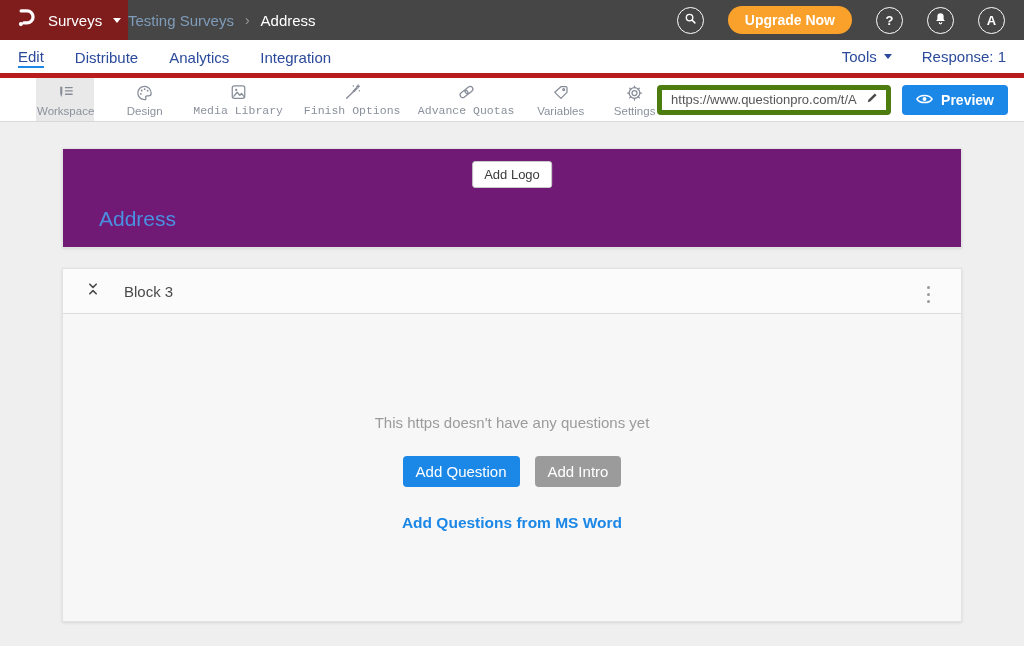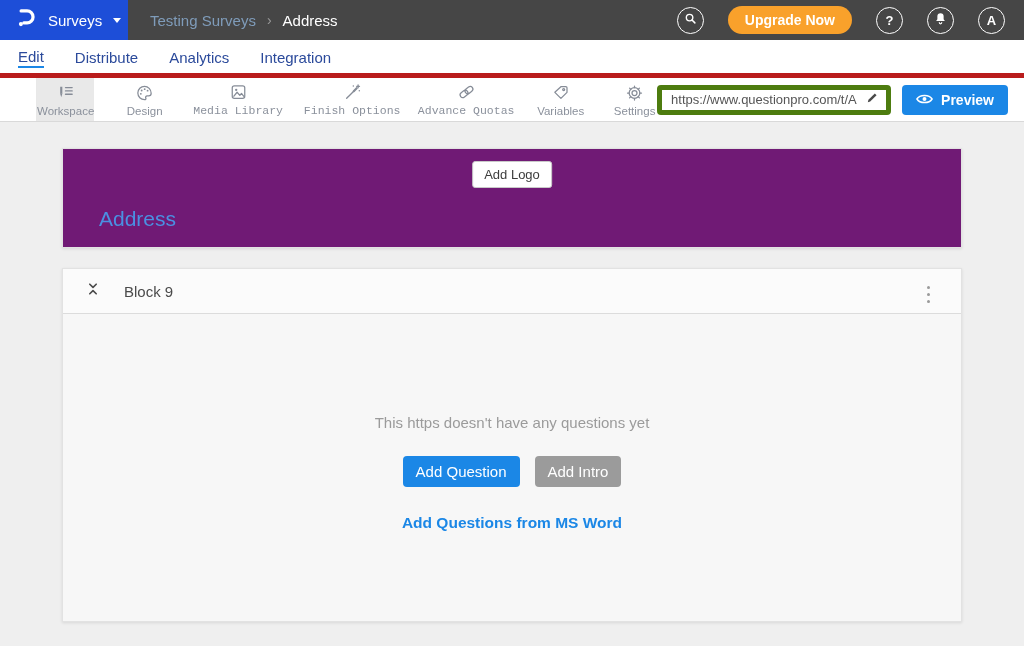--- a/index.html
+++ b/index.html
@@ -7,29 +7,29 @@
   body {
     font-family: "Liberation Sans", sans-serif;
     background: #efefef;
     overflow: hidden;
     -webkit-font-smoothing: antialiased;
   }
 
   
   .topbar { height:40px; background:#464646; display:flex; align-items:center; }
   .logo-area {
-    width:128px; height:40px; background:#1d4ed8; color:#fff;
+    width:128px; height:40px; background:#7f1d1d; color:#fff;
     display:flex; align-items:center; padding-left:13px; gap:9px; cursor:pointer;
   }
   .logo-area .product { font-size:15px; }
   .caret-down {
     width:0; height:0; border-left:4.5px solid transparent; border-right:4.5px solid transparent;
     border-top:5px solid #fff; margin-left:2px; display:inline-block;
   }
-  .breadcrumb { margin-left:22px; font-size:15px; display:flex; align-items:center; gap:11px; }
+  .breadcrumb { font-size:15px; display:flex; align-items:center; gap:11px; }
   .crumb-parent { color:#7f9cba; cursor:pointer; }
   .crumb-sep { color:#9a9a9a; font-size:14px; }
   .crumb-current { color:#ffffff; }
   .topbar-right { margin-left:auto; display:flex; align-items:center; gap:24px; padding-right:19px; }
   .circle-btn {
     width:27px; height:27px; border:1.6px solid #fff; border-radius:50%;
     display:flex; align-items:center; justify-content:center;
     color:#fff; font-size:13px; font-weight:bold; cursor:pointer; background:transparent;
   }
   .upgrade-btn {
@@ -162,20 +162,27 @@
     </button>
     <button class="circle-btn">A</button>
   </div>
 </header>
 
 <nav class="tabbar">
   <span class="tab active">Edit</span>
   <span class="tab">Distribute</span>
   <span class="tab">Analytics</span>
   <span class="tab">Integration</span>
+  <div class="tabbar-right">
+    <span class="tools-menu">
+      <span>Tools</span>
+      <span class="caret-down"></span>
+    </span>
+    <span class="response-counter">Response: 1</span>
+  </div>
 </nav>
 
 <div class="toolbar">
 
   <div class="tool-tile active">
     <span>
       <svg width="21" height="20" viewBox="0 0 24 24" fill="none" stroke="#868c97" stroke-width="1.6" stroke-linecap="round">
         <rect x="5.6" y="4.5" width="2.6" height="8.5" fill="#868c97" stroke="none"></rect>
         <path d="M5.6 13 h2.6 l-1.3 4 z" fill="#868c97" stroke="none"></path>
         <path d="M12 5.5 h8 M12 9.5 h8 M12 13.5 h8"></path>
@@ -288,21 +295,21 @@
   <section class="card block-card">
     <div class="block-header">
       <span class="collapse-btn">
         <span>
           <svg width="16" height="18" viewBox="0 0 20 22" fill="none" stroke="#4a4a4a" stroke-width="2" stroke-linecap="round" stroke-linejoin="round">
             <path d="M6 5 l4 4 4-4"></path>
             <path d="M6 17 l4-4 4 4"></path>
           </svg>
         </span>
       </span>
-      <span class="block-title">Block 9</span>
+      <span class="block-title">Block 3</span>
       <span class="kebab-btn">
         <span>
           <span class="dot"></span><span class="dot"></span><span class="dot"></span>
         </span>
       </span>
     </div>
 
     <div class="block-body">
       <div class="empty-msg">This https doesn't have any questions yet</div>
       <div class="btn-row">

